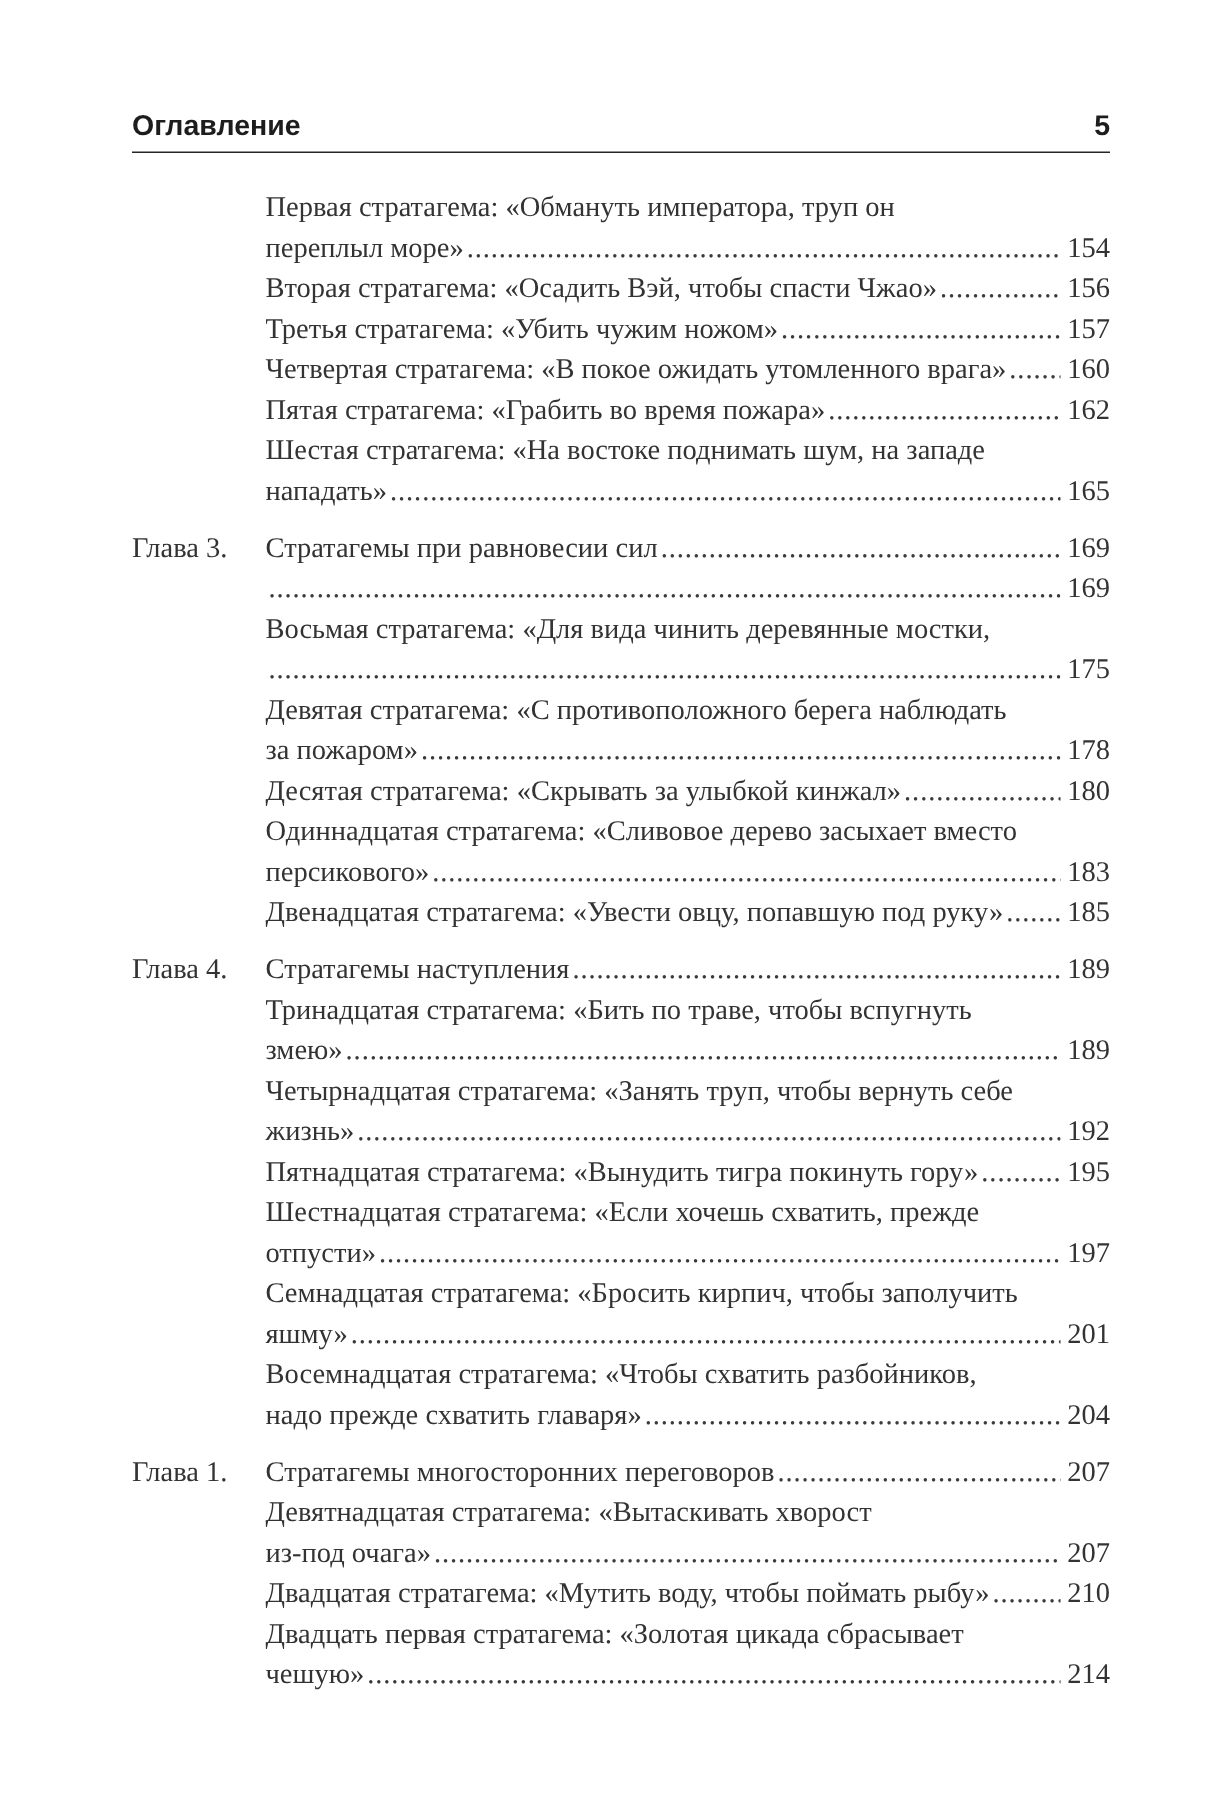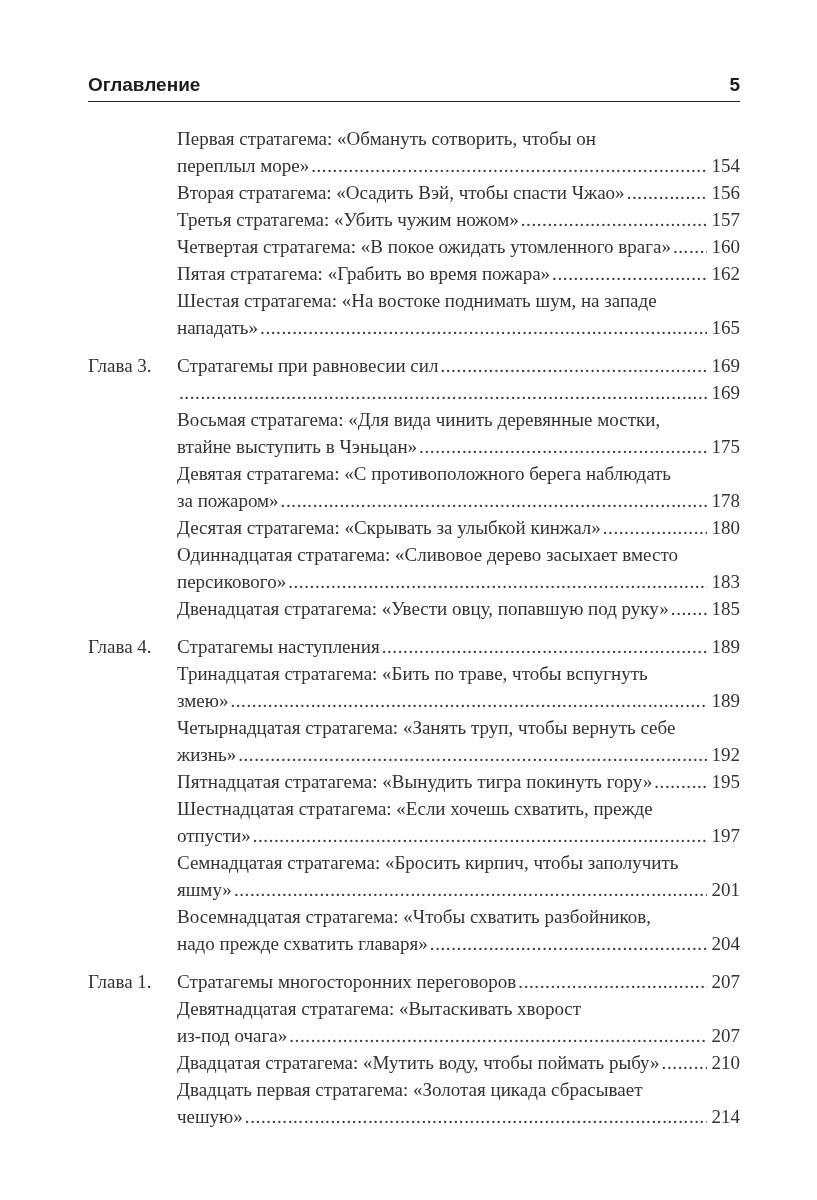--- a/index.html
+++ b/index.html
@@ -80,21 +80,21 @@
 <div class="page">
   <div class="content">
 
     <div class="toc-header">
       <span>Оглавление</span>
       <span>5</span>
     </div>
 
     <div class="toc-list">
         <div class="entry">
-          <div class="pre-line">Первая стратагема: «Обмануть сотворить, чтобы он</div>
+          <div class="pre-line">Первая стратагема: «Обмануть императора, труп он</div>
           <div class="last-row">
             <span class="last-text">переплыл море»</span>
             <span class="leader"></span>
             <span class="pnum">154</span>
           </div>
         </div>
         <div class="entry">
           <div class="last-row">
             <span class="last-text">Вторая стратагема: «Осадить Вэй, чтобы спасти Чжао»</span>
             <span class="leader"></span>
@@ -140,21 +140,20 @@
         </div>
         <div class="entry">
           <div class="last-row">
             <span class="leader"></span>
             <span class="pnum">169</span>
           </div>
         </div>
         <div class="entry">
           <div class="pre-line">Восьмая стратагема: «Для вида чинить деревянные мостки,</div>
           <div class="last-row">
-            <span class="last-text">втайне выступить в Чэньцан»</span>
             <span class="leader"></span>
             <span class="pnum">175</span>
           </div>
         </div>
         <div class="entry">
           <div class="pre-line">Девятая стратагема: «С противоположного берега наблюдать</div>
           <div class="last-row">
             <span class="last-text">за пожаром»</span>
             <span class="leader"></span>
             <span class="pnum">178</span>

